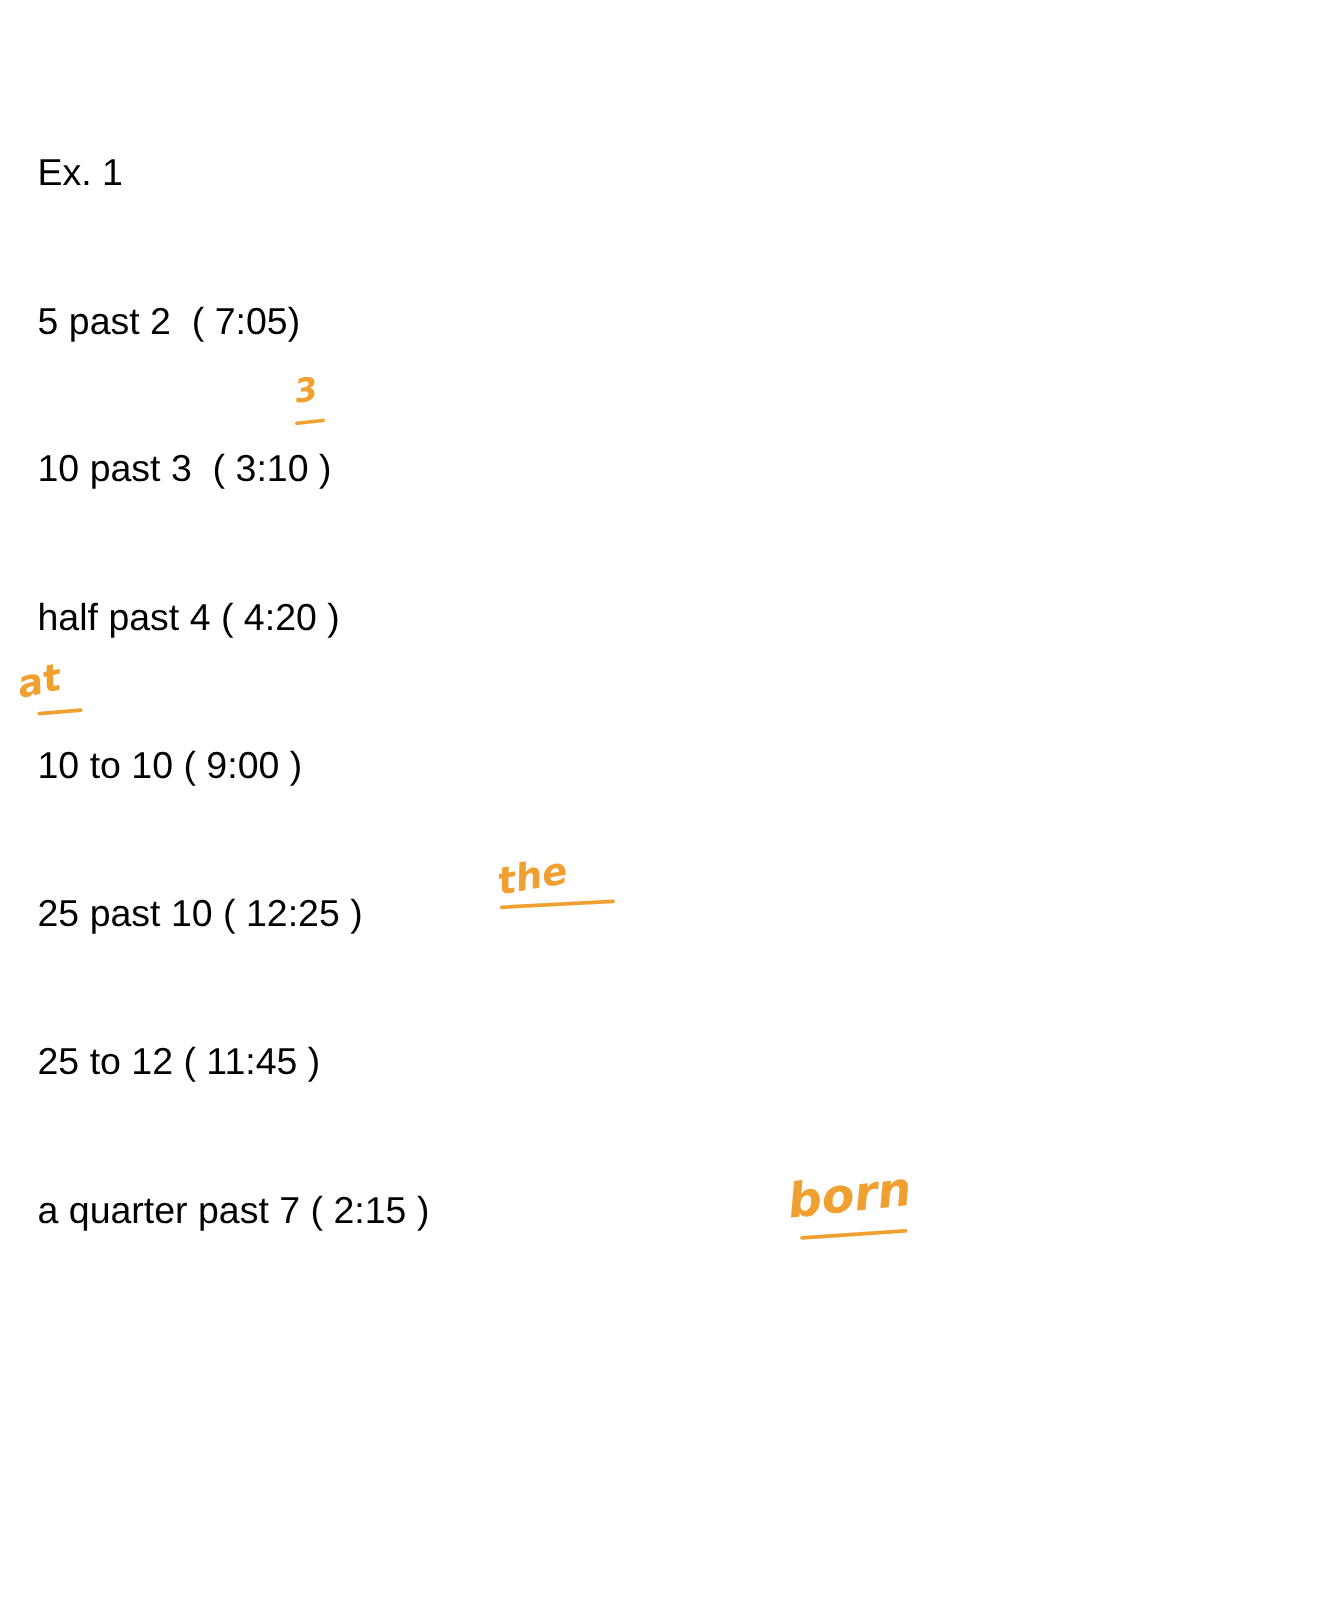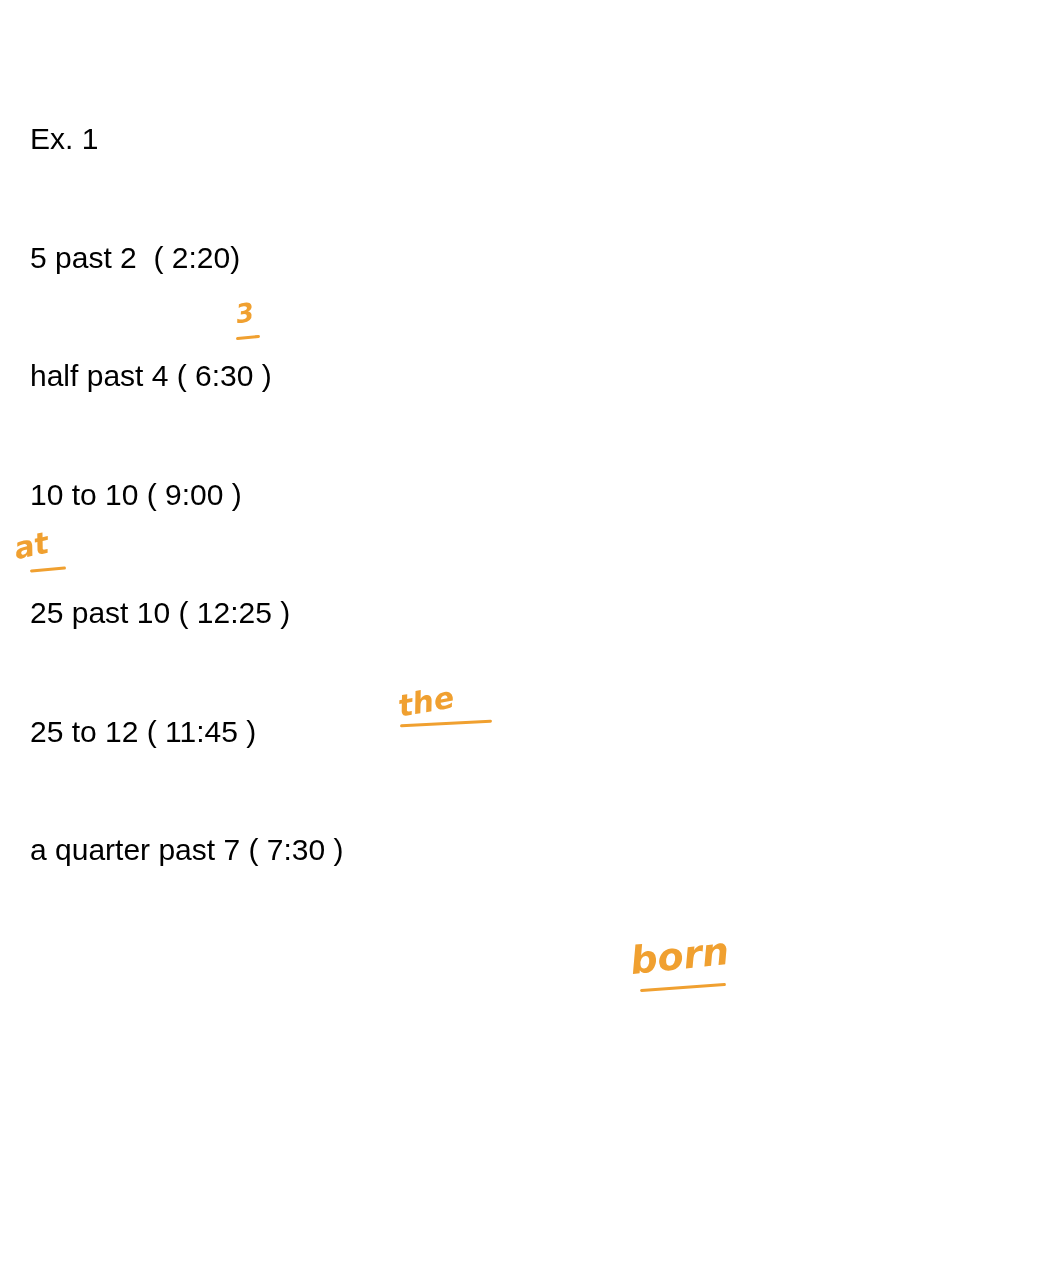--- a/index.html
+++ b/index.html
@@ -83,26 +83,27 @@
 </style>
 </head>
 <body>
 
 <div class="page">
 
   <div class="content">
 
     <div class="ex-block">
       <div class="ex-line">Ex. 1</div>
-      <div class="ex-line">5 past 2  ( 2:20)</div>
-      <div class="ex-line">half past 4 ( 6:30 )</div>
+      <div class="ex-line">5 past 2  ( 7:05)</div>
+      <div class="ex-line">10 past 3  ( 3:10 )</div>
+      <div class="ex-line">half past 4 ( 4:20 )</div>
       <div class="ex-line">10 to 10 ( 9:00 )</div>
       <div class="ex-line">25 past 10 ( 12:25 )</div>
       <div class="ex-line">25 to 12 ( 11:45 )</div>
-      <div class="ex-line">a quarter past 7 ( 7:30 )</div>
+      <div class="ex-line">a quarter past 7 ( 2:15 )</div>
       
     </div>
 
   </div>
 
   <span class="annot annot-3">3</span>
   <span class="strike strike-1"></span>
 
   <span class="annot annot-at">at</span>
   <span class="strike strike-2"></span>

